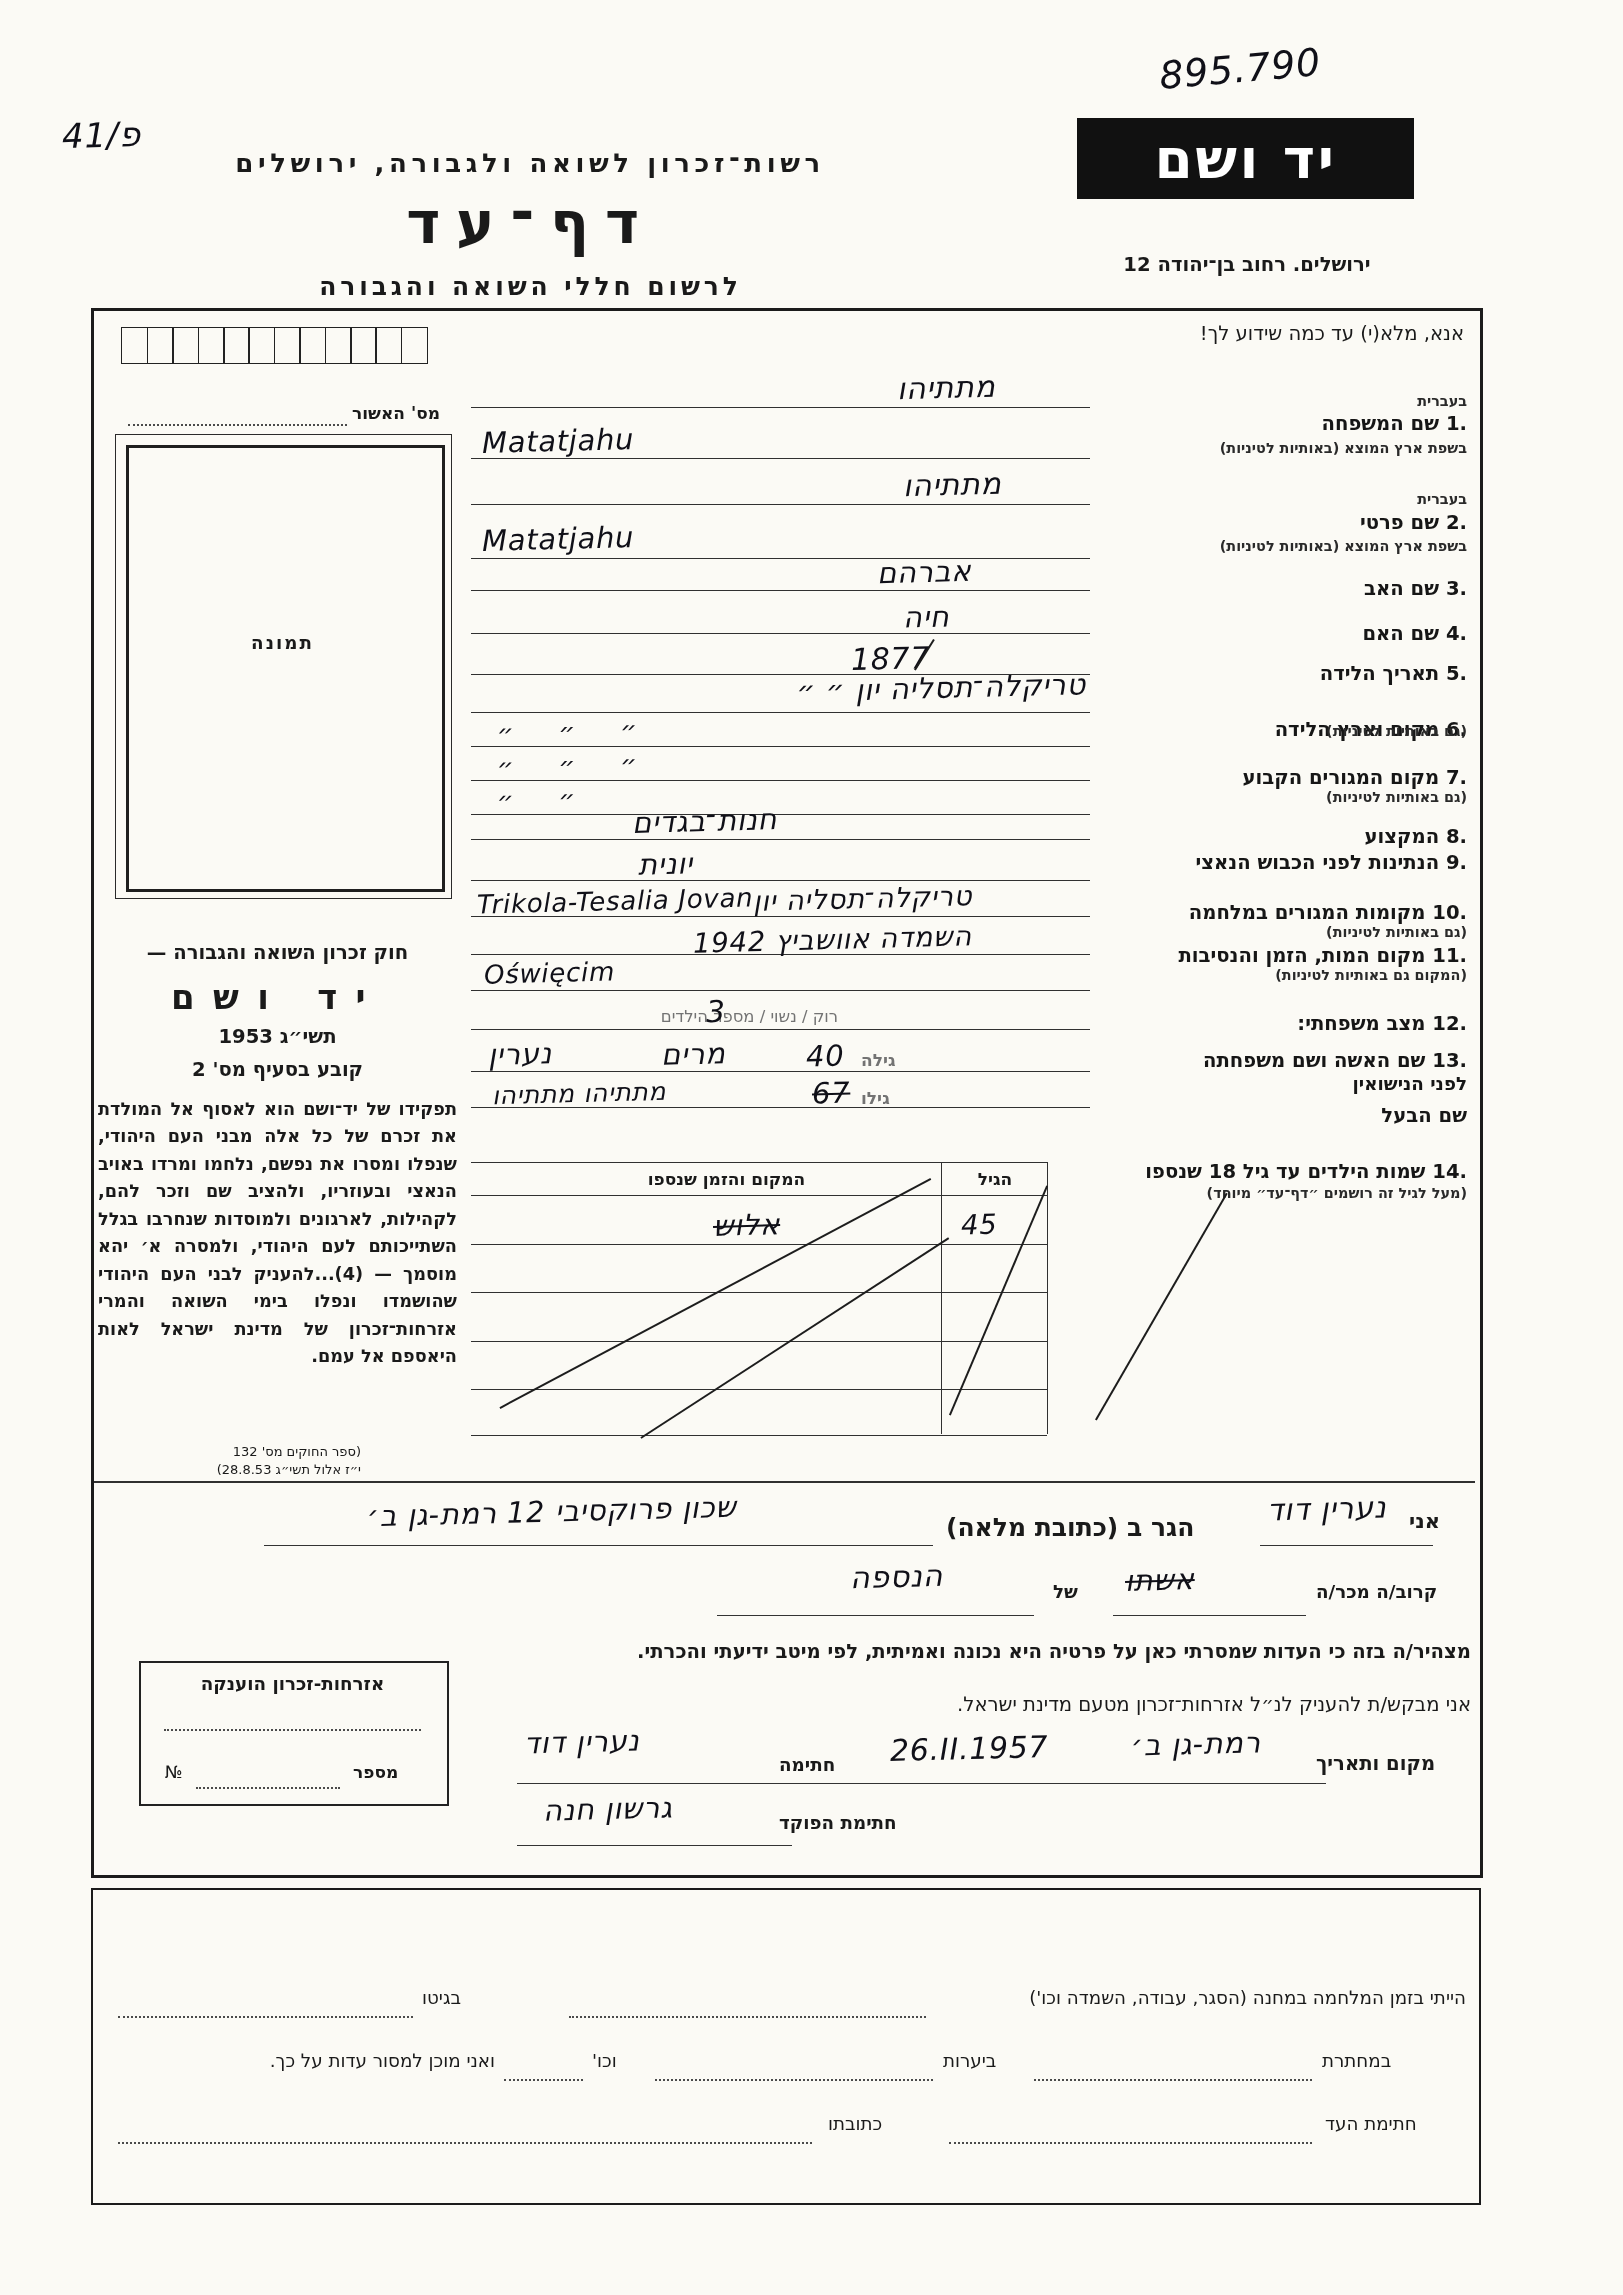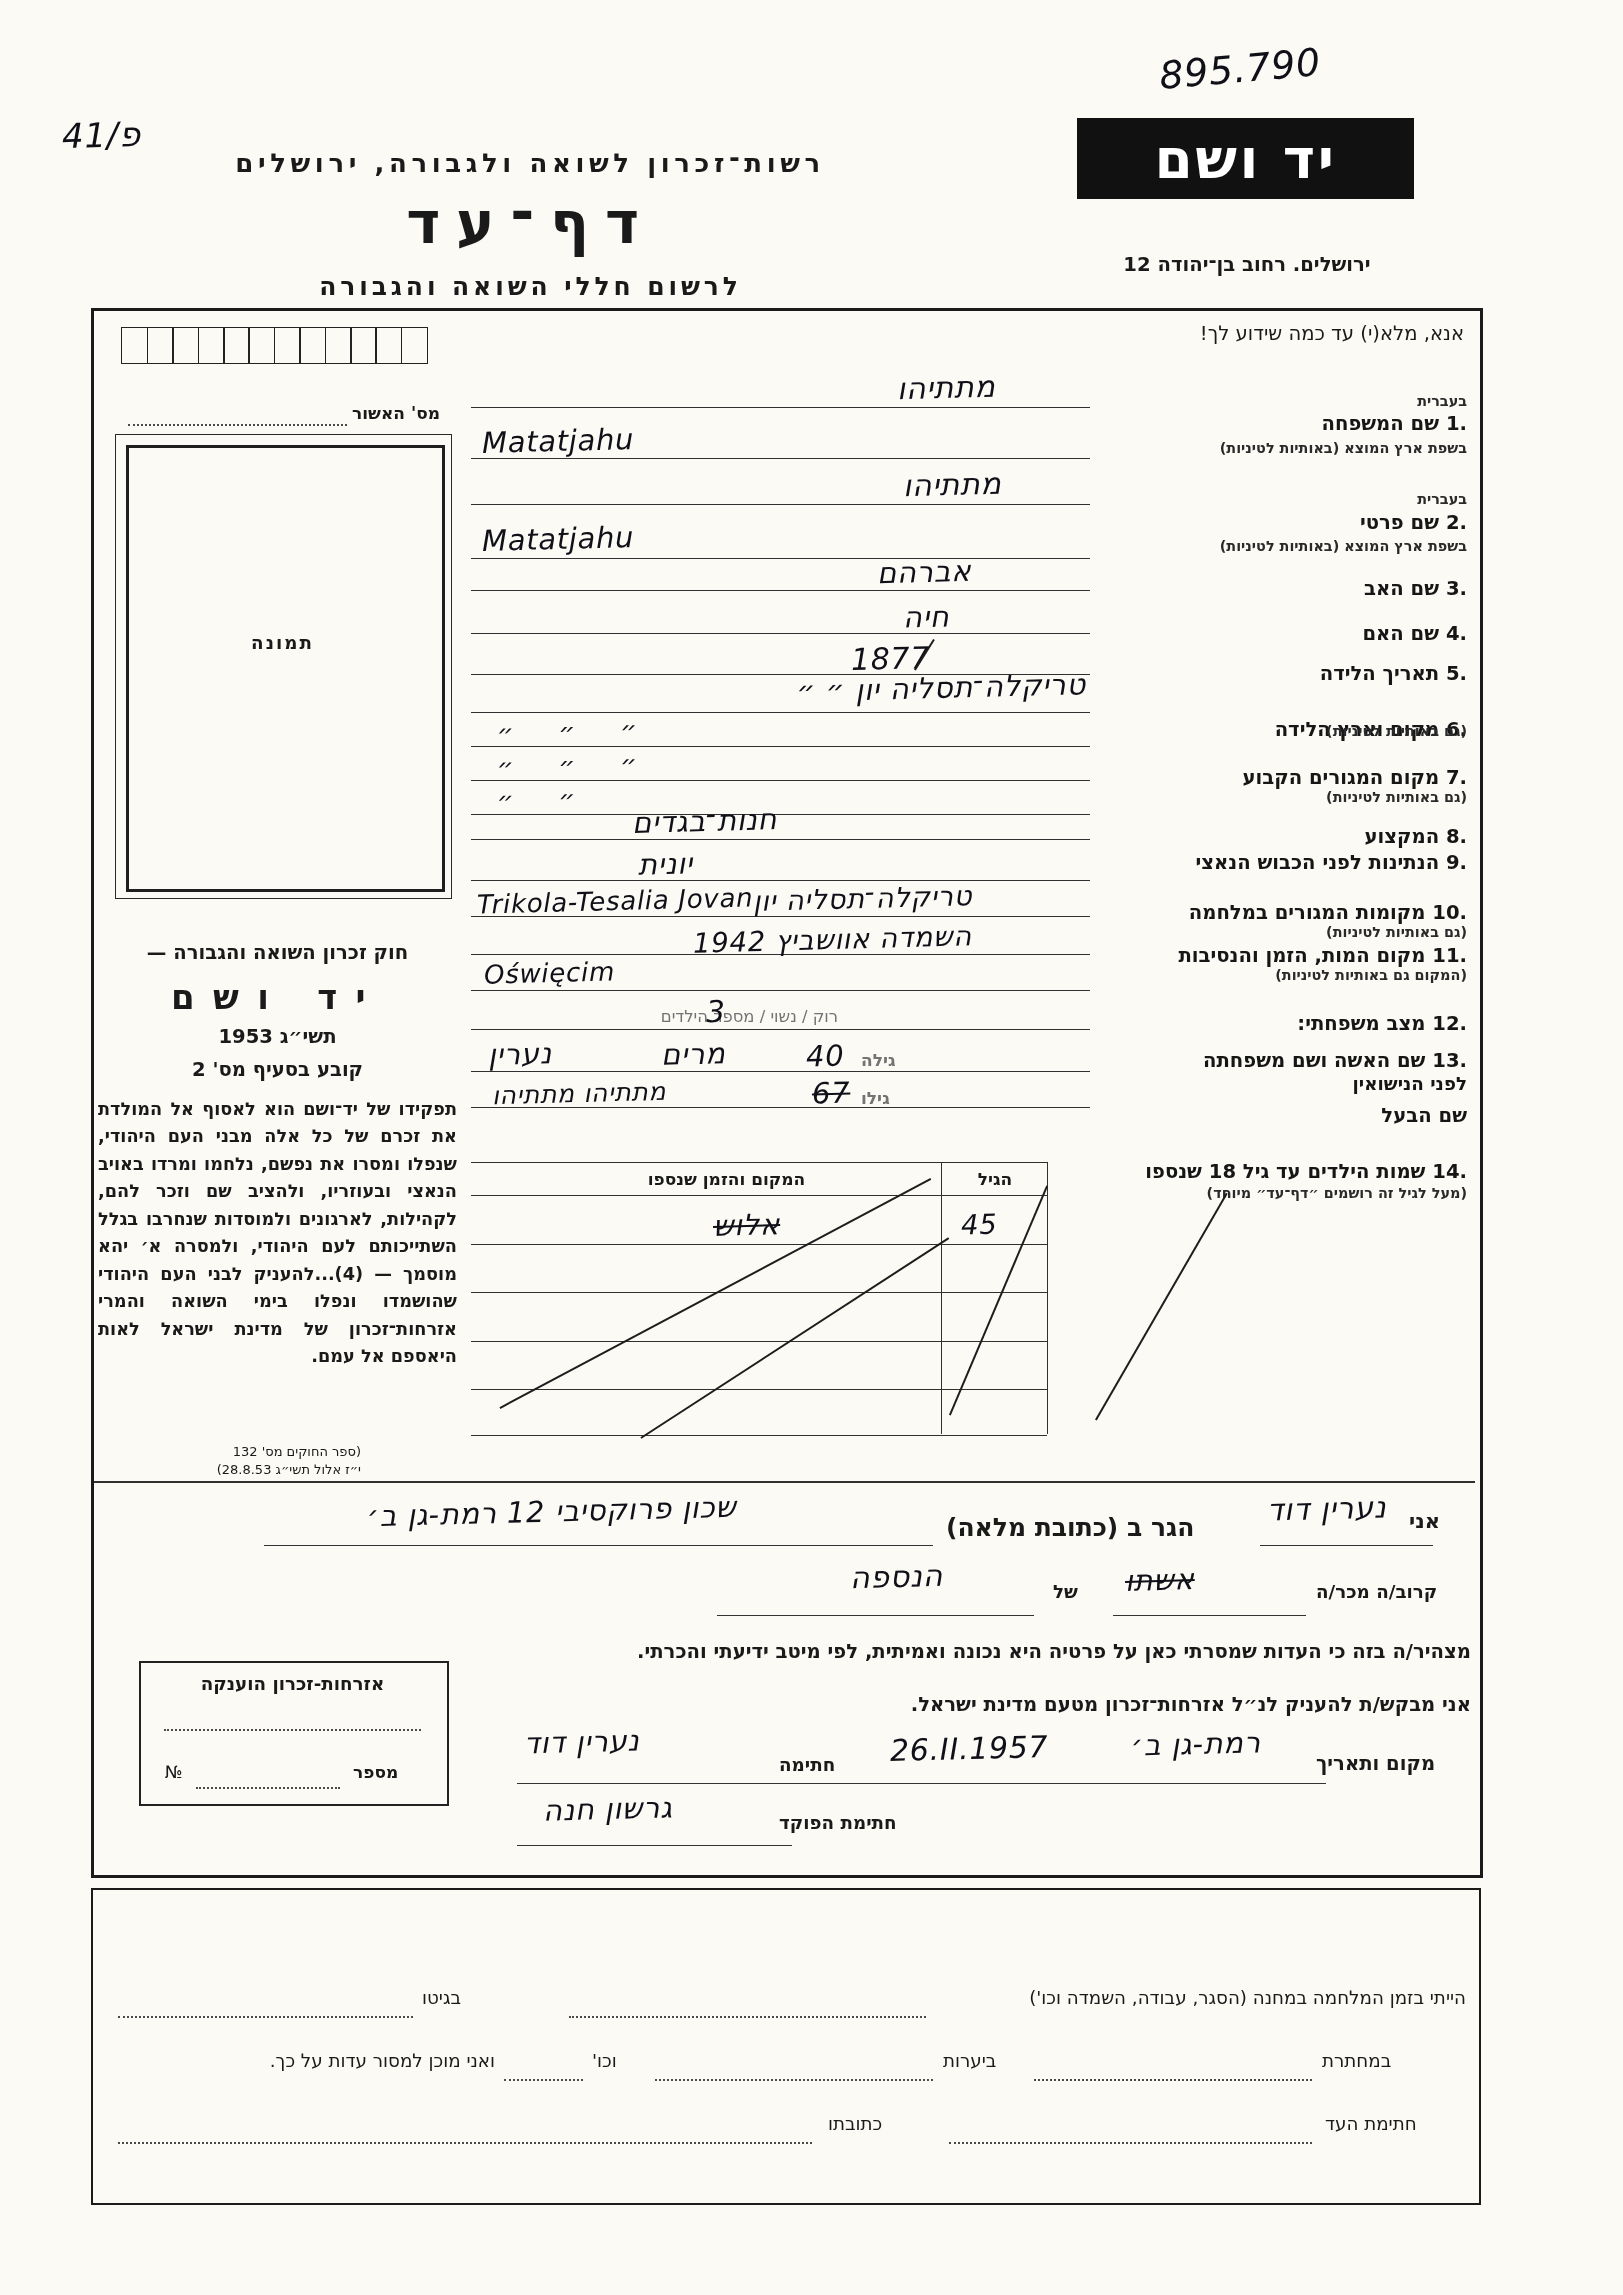--- a/index.html
+++ b/index.html
@@ -163,21 +163,21 @@
   <div class="uline" style="left:264px;top:1545px;width:669px;"></div>
 
   <div class="abs rtl b" style="left:1316px;top:1581px;font-size:18.3px;white-space:nowrap;">קרוב/ה מכר/ה</div>
   <div class="hw hw-he crossed" style="left:1125px;top:1563px;font-size:29px;">אשתו</div>
   <div class="uline" style="left:1113px;top:1615px;width:193px;"></div>
   <div class="abs rtl b" style="left:1053px;top:1581px;font-size:18.3px;">של</div>
   <div class="hw hw-he" style="left:850px;top:1559px;font-size:30px;">הנספה</div>
   <div class="uline" style="left:717px;top:1615px;width:317px;"></div>
 
   <div class="abs rtl r" style="left:327px;top:1640px;width:1144px;font-size:19.6px;font-weight:600;">מצהיר/ה בזה כי העדות שמסרתי כאן על פרטיה היא נכונה ואמיתית, לפי מיטב ידיעתי והכרתי.</div>
-  <div class="abs rtl r" style="left:327px;top:1693px;width:1144px;font-size:19.6px;font-weight:700;">אני מבקש/ת להעניק לנ״ל אזרחות־זכרון מטעם מדינת ישראל.</div>
+  <div class="abs rtl r" style="left:327px;top:1693px;width:1144px;font-size:19.6px;font-weight:400;">אני מבקש/ת להעניק לנ״ל אזרחות־זכרון מטעם מדינת ישראל.</div>
 
   <div class="abs rtl b" style="left:1316px;top:1752px;font-size:19.6px;white-space:nowrap;">מקום ותאריך</div>
   <div class="hw hw-he" style="left:1131px;top:1727px;font-size:29px;">רמת-גן ב׳</div>
   <div class="hw hw-lat" style="left:890px;top:1731px;font-size:30px;">26.II.1957</div>
   <div class="abs rtl b" style="left:779px;top:1754px;font-size:18.3px;">חתימה</div>
   <div class="hw hw-he" style="left:524px;top:1725px;font-size:29px;">נערין דוד</div>
   <div class="uline" style="left:517px;top:1783px;width:809px;"></div>
 
   <div class="abs rtl b" style="left:779px;top:1812px;font-size:18.3px;white-space:nowrap;">חתימת הפוקד</div>
   <div class="hw hw-he" style="left:543px;top:1792px;font-size:29px;">גרשון חנה</div>

